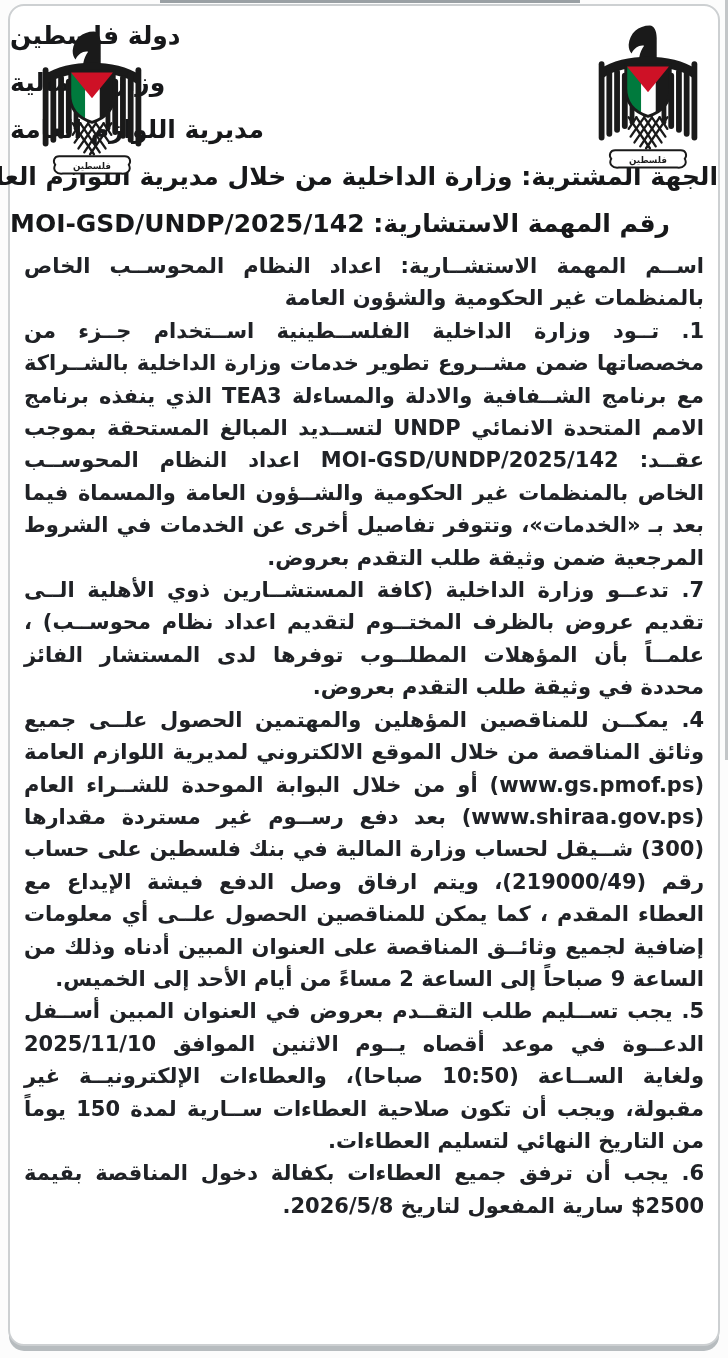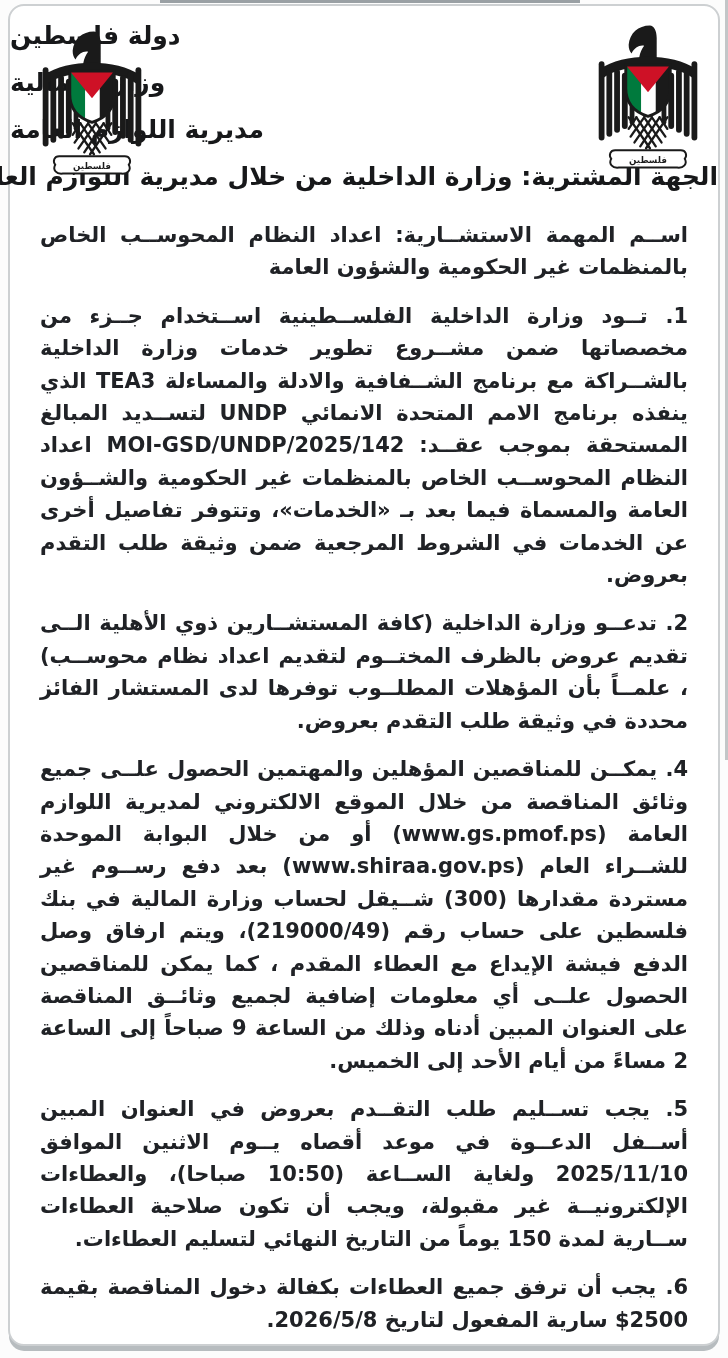--- a/index.html
+++ b/index.html
@@ -16,21 +16,21 @@
   }
   .emblem { position:absolute; width:116px; height:146px; }
   .emblem.left  { left:24px; top:24px; }
   .emblem.right { right:12px; top:18px; }
   .header { padding-top:6px; text-align:left; direction:rtl; font-weight:bold; color:#17181a; }
   .header .h { font-size:25px; line-height:47px; white-space:nowrap; }
   .body {
     direction:rtl; padding:3px 14px 0 14px;
     font-weight:bold; color:#202226; font-size:21px; line-height:32.4px;
   }
-  .body p { margin:16px; text-align:justify; text-align-last:right; }
+  .body p { margin:0; text-align:justify; text-align-last:right; }
 </style>
 </head>
 <body>
 
 <div class="page">
   <div class="scan-top"></div>
   <div class="scan-right"></div>
 
   <div class="doc">
 
@@ -133,26 +133,27 @@
         <path d="M26,130 C21,130 19,135 22,139 C19,144 23,149 30,148 L90,148 C97,149 101,144 98,139 C101,135 99,130 94,130 Z" fill="#ffffff" stroke="#1a1a1a" stroke-width="2"></path>
         <text x="60" y="143" font-size="9" font-weight="bold" text-anchor="middle" fill="#1a1a1a">فلسطين</text>
       </svg>
     </div>
 
     <div class="header">
       <div class="h">دولة فلسطين</div>
       <div class="h">وزارة المالية</div>
       <div class="h">مديرية اللوازم العامة</div>
       <div class="h">الجهة المشترية: وزارة الداخلية من خلال مديرية اللوازم العامة</div>
+      <div class="h">رقم المهمة الاستشارية: MOI-GSD/UNDP/2025/142</div>
     </div>
 
     <div class="body">
       <p>اســم المهمة الاستشــارية: اعداد النظام المحوســب الخاص بالمنظمات غير الحكومية والشؤون العامة</p>
       <p>1. تــود وزارة الداخلية الفلســطينية اســتخدام جــزء من مخصصاتها ضمن مشــروع تطوير خدمات وزارة الداخلية بالشــراكة مع برنامج الشــفافية والادلة والمساءلة TEA3 الذي ينفذه برنامج الامم المتحدة الانمائي UNDP لتســديد المبالغ المستحقة بموجب عقــد: MOI-GSD/UNDP/2025/142 اعداد النظام المحوســب الخاص بالمنظمات غير الحكومية والشــؤون العامة والمسماة فيما بعد بـ «الخدمات»، وتتوفر تفاصيل أخرى عن الخدمات في الشروط المرجعية ضمن وثيقة طلب التقدم بعروض.</p>
-      <p>2. تدعــو وزارة الداخلية (كافة المستشــارين ذوي الأهلية الــى تقديم عروض بالظرف المختــوم لتقديم اعداد نظام محوســب) ، علمــاً بأن المؤهلات المطلــوب توفرها لدى المستشار الفائز محددة في وثيقة طلب التقدم بعروض.</p>
+      <p>7. تدعــو وزارة الداخلية (كافة المستشــارين ذوي الأهلية الــى تقديم عروض بالظرف المختــوم لتقديم اعداد نظام محوســب) ، علمــاً بأن المؤهلات المطلــوب توفرها لدى المستشار الفائز محددة في وثيقة طلب التقدم بعروض.</p>
       <p>4. يمكــن للمناقصين المؤهلين والمهتمين الحصول علــى جميع وثائق المناقصة من خلال الموقع الالكتروني لمديرية اللوازم العامة (www.gs.pmof.ps) أو من خلال البوابة الموحدة للشــراء العام (www.shiraa.gov.ps) بعد دفع رســوم غير مستردة مقدارها (300) شــيقل لحساب وزارة المالية في بنك فلسطين على حساب رقم (219000/49)، ويتم ارفاق وصل الدفع فيشة الإيداع مع العطاء المقدم ، كما يمكن للمناقصين الحصول علــى أي معلومات إضافية لجميع وثائــق المناقصة على العنوان المبين أدناه وذلك من الساعة 9 صباحاً إلى الساعة 2 مساءً من أيام الأحد إلى الخميس.</p>
       <p>5. يجب تســليم طلب التقــدم بعروض في العنوان المبين أســفل الدعــوة في موعد أقصاه يــوم الاثنين الموافق 2025/11/10 ولغاية الســاعة (10:50 صباحا)، والعطاءات الإلكترونيــة غير مقبولة، ويجب أن تكون صلاحية العطاءات ســارية لمدة 150 يوماً من التاريخ النهائي لتسليم العطاءات.</p>
       <p>6. يجب أن ترفق جميع العطاءات بكفالة دخول المناقصة بقيمة 2500$ سارية المفعول لتاريخ 2026/5/8.</p>
 
     </div>
 
   </div>
 </div>
 
 </body></html>

